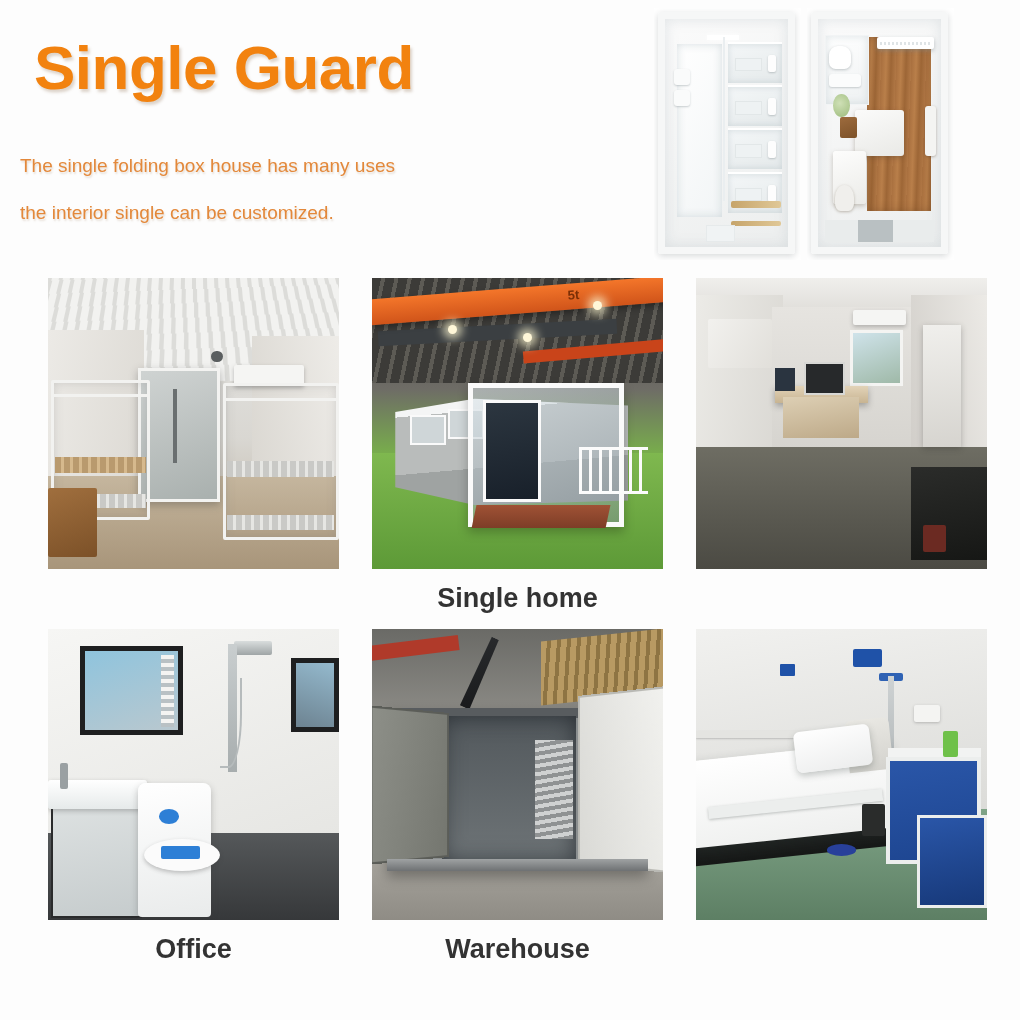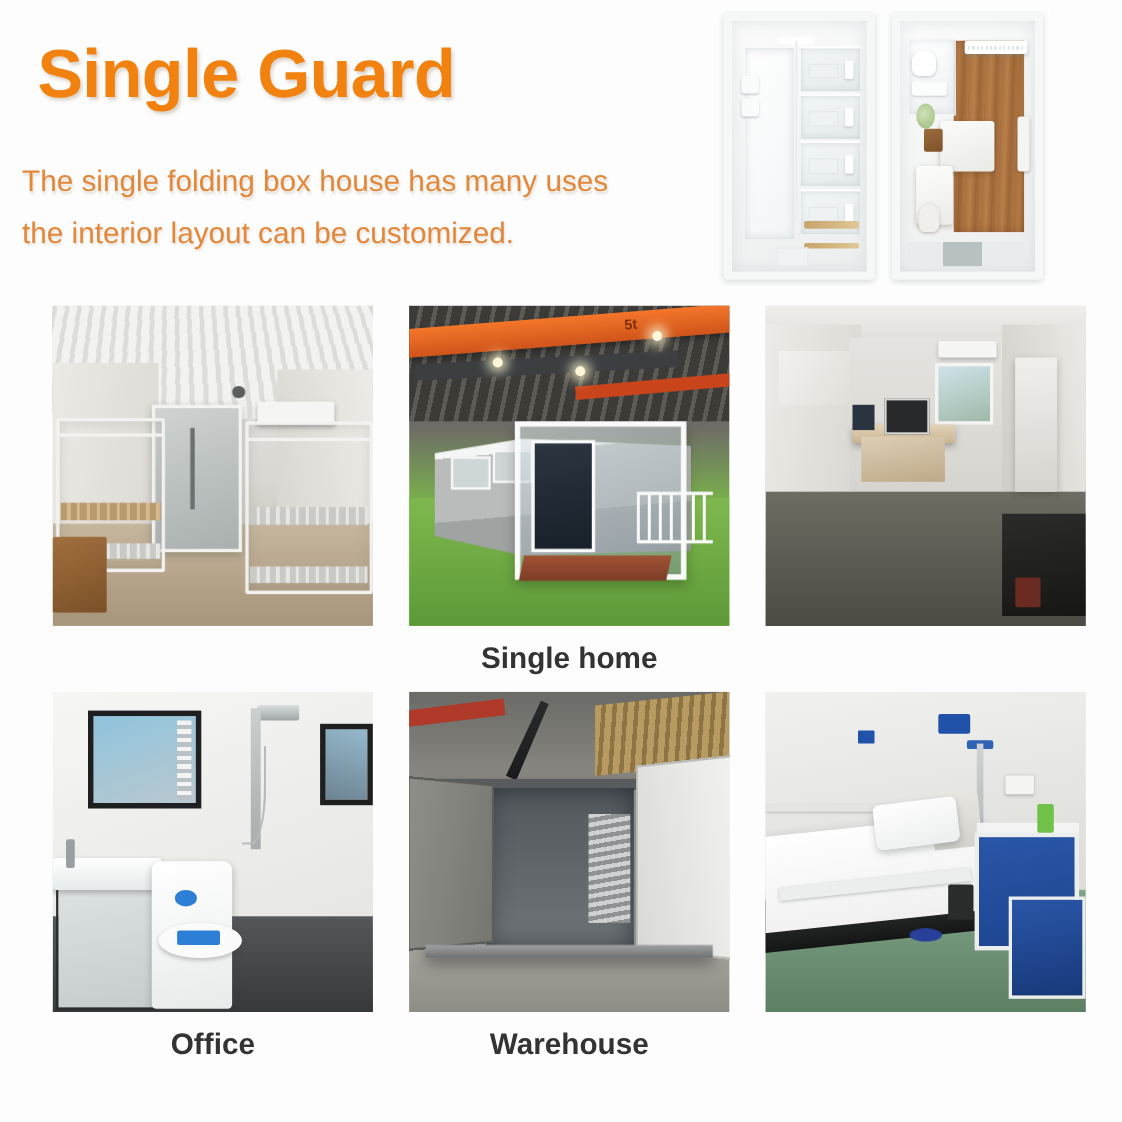--- a/index.html
+++ b/index.html
@@ -14,21 +14,21 @@
   
   .title{
     position:absolute;left:34px;top:32px;
     font-size:62px;font-weight:bold;letter-spacing:-0.5px;
     color:#f2820f;
     text-shadow:2px 3px 3px rgba(150,120,90,.30);
     white-space:nowrap;
   }
   .sub{
     position:absolute;left:20px;top:142px;
-    font-size:27px;line-height:47px;
+    font-size:19px;line-height:47px;
     color:#e3883a;
     text-shadow:1px 2px 2px rgba(170,140,110,.28);
     white-space:nowrap;
   }
   .sub div{white-space:nowrap;}
 
   
   .plans{position:absolute;left:654px;top:8px;width:300px;height:252px;display:flex;gap:6px;}
   .plan{position:relative;width:147px;height:252px;overflow:hidden;background:#ffffff;}
   .plan .shell{
@@ -311,21 +311,21 @@
     background:#28409a;border-radius:50%;}
 </style>
 </head>
 <body>
 
 <div class="page">
 
   <div class="title">Single Guard</div>
   <div class="sub">
     <div>The single folding box house has many uses</div>
-    <div>the interior layout can be customized.</div>
+    <div>the interior single can be customized.</div>
   </div>
 
   <div class="plans">
     <div class="plan p1">
       <div class="shell">
         <div class="lamp"></div>
         <div class="corridor"></div>
         <div class="div"></div>
         <div class="cube c1">
             <s></s>

